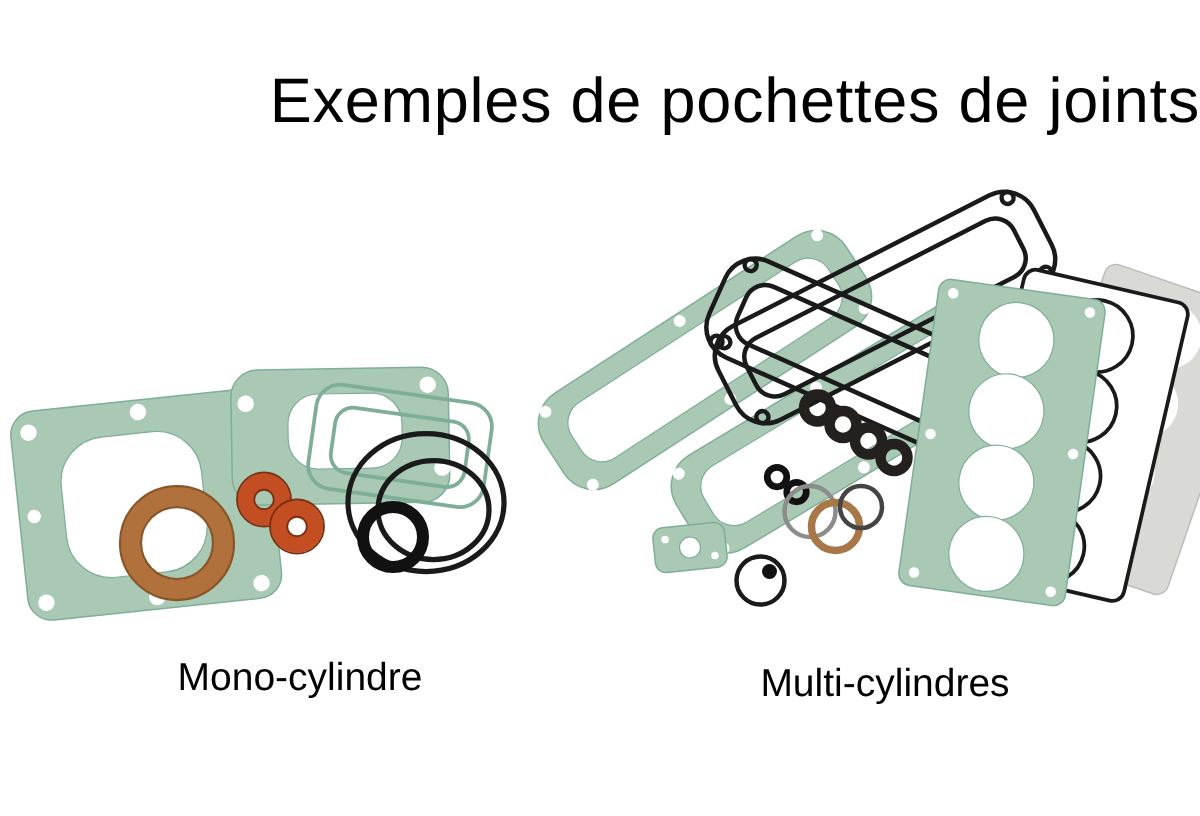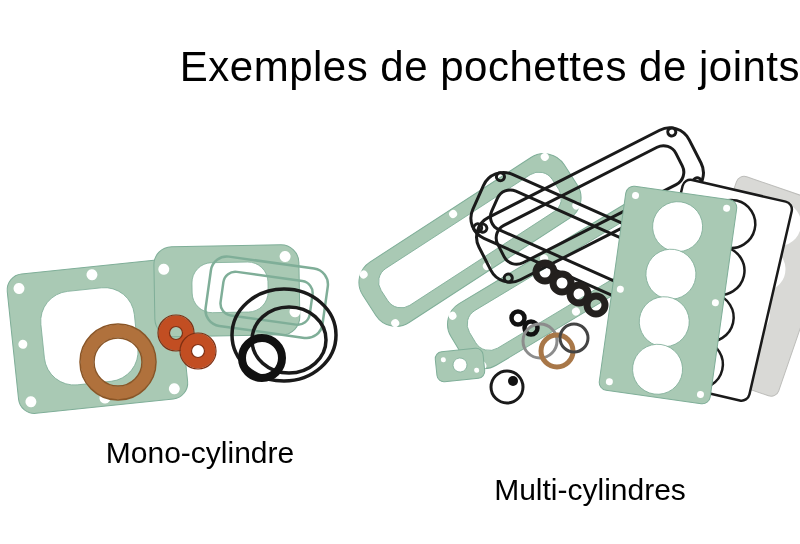--- a/index.html
+++ b/index.html
@@ -13,26 +13,26 @@
   }
   .title{
     position:absolute;top:10px;left:0;right:0;
     text-align:right;
     font-size:42px;line-height:1.18;
     letter-spacing:0.5px;
     margin-top:32px;
   }
   .caption{
     position:absolute;
-    font-size:30px;
+    font-size:26px;
     text-align:center;
     white-space:nowrap;
   }
   .caption.mono{left:10px;top:436px;width:380px;}
-  .caption.multi{left:410px;top:440px;width:360px;margin-top:33px;}
+  .caption.multi{left:410px;top:440px;width:360px;}
   .photo{position:absolute;left:0;top:0;width:800px;height:544px;}
 
   
   .teal{fill:var(--gasket-teal,#a9c9b4);stroke:var(--gasket-teal-dark,#7fae98);stroke-width:1;}
   .hole{fill:#ffffff;stroke:var(--gasket-teal-dark,#7fae98);stroke-width:0.8;}
   .hole-plain{fill:#ffffff;}
   .teal-outline{fill:none;stroke:var(--gasket-teal-dark,#7fae98);stroke-width:2.5;}
   .black-frame{fill:none;stroke:var(--outline-black,#1a1a1a);stroke-width:3;}
   .black-thin{fill:none;stroke:var(--outline-black,#1a1a1a);stroke-width:3.5;}
   .gray{fill:var(--paper-gray,#d9d9d6);stroke:#bdbdba;stroke-width:1;}

